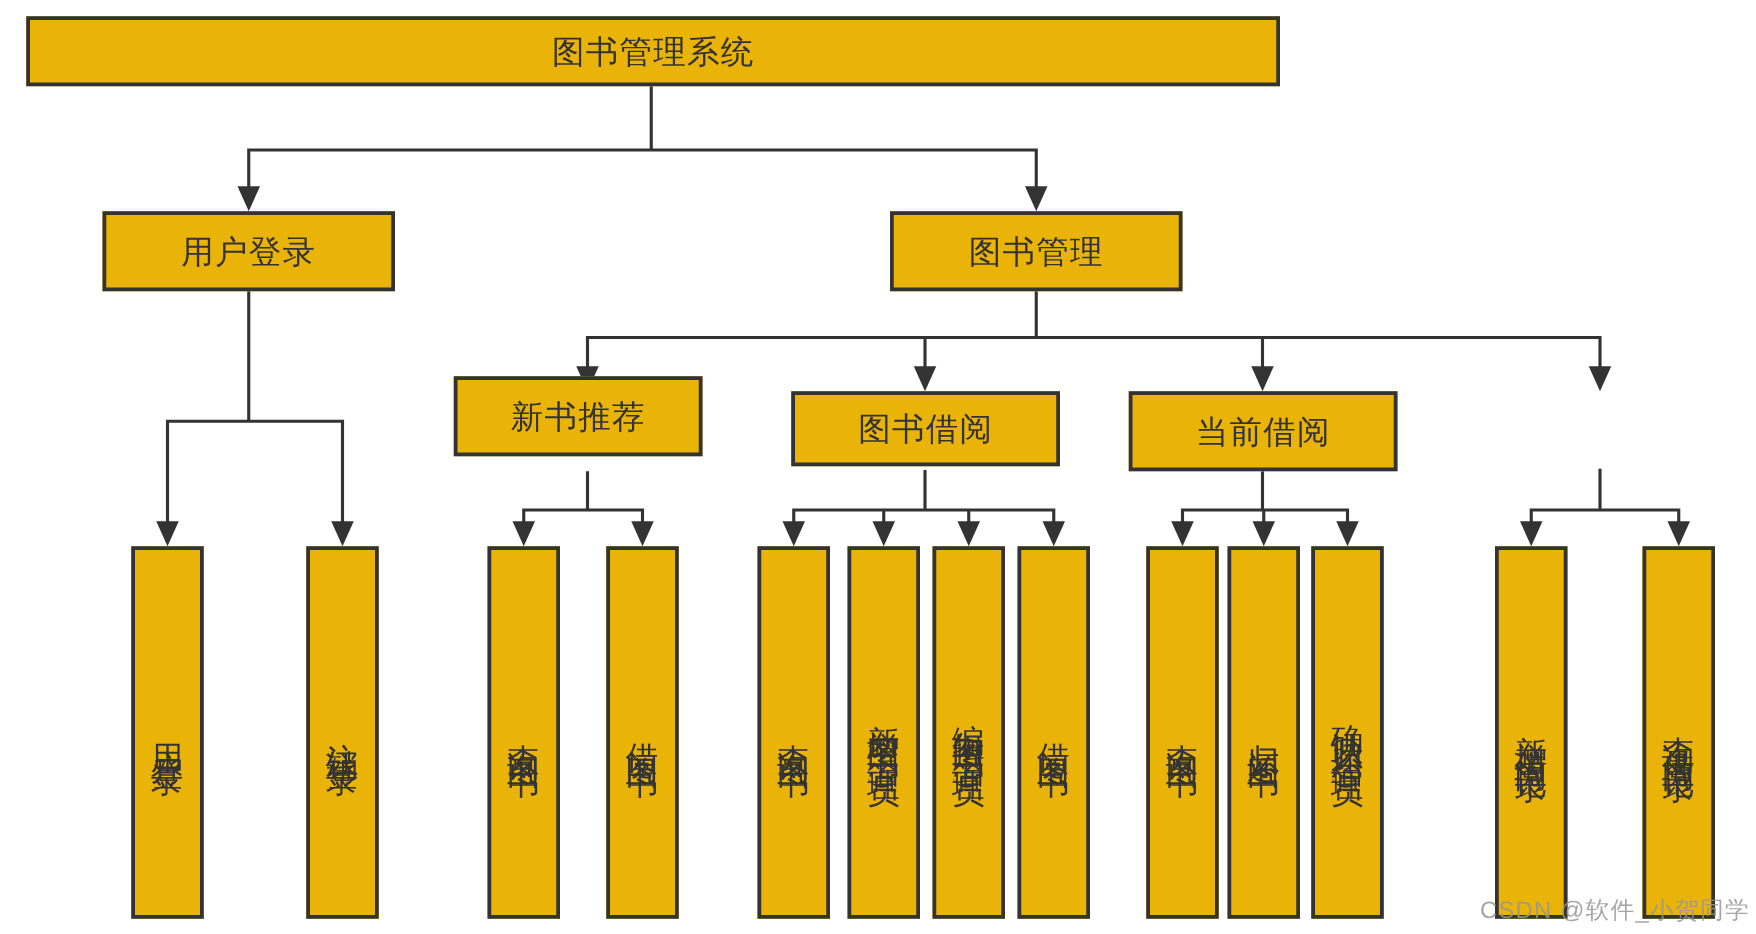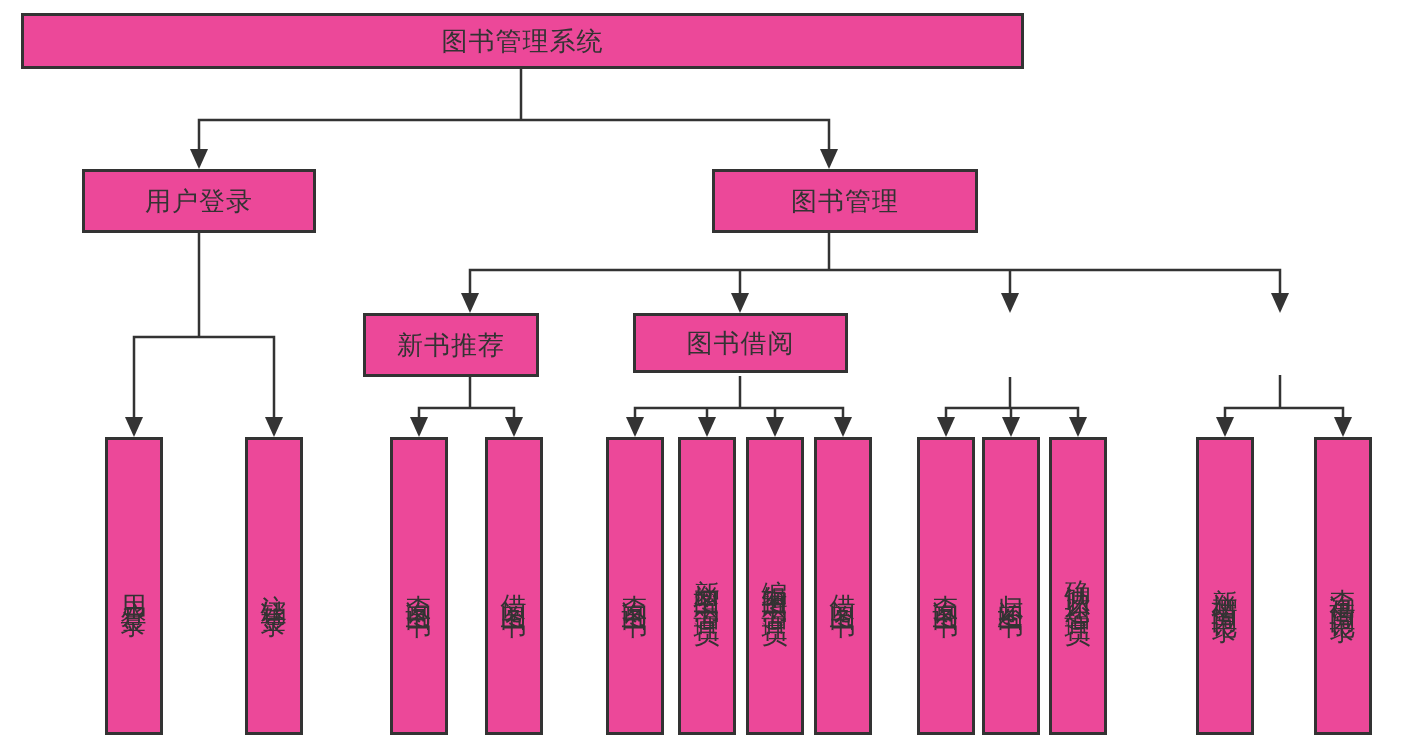--- a/index.html
+++ b/index.html
@@ -13,21 +13,21 @@
   }
   svg.connectors {
     position: absolute;
     left: 0; top: 0;
     width: 1405px; height: 747px;
   }
   .node {
     position: absolute;
     box-sizing: border-box;
     border: 3px solid #333333;
-    background: #ec4899;
+    background: #eab308;
     display: flex;
     align-items: center;
     justify-content: center;
     color: #333333;
   }
   .hlabel {
     font-size: 26px;
     letter-spacing: 1px;
     line-height: 1;
     white-space: nowrap;
@@ -36,22 +36,22 @@
     writing-mode: vertical-rl;
     text-orientation: mixed;
     font-size: 26px;
     line-height: 1;
     letter-spacing: 6px;
     white-space: nowrap;
   }
   
   .n-root   { left: 21px;   top: 13px;  width: 1003px; height: 56px; }
   .n-ul     { left: 82px;   top: 169px; width: 234px;  height: 64px; }
-  .n-bm     { left: 712px;  top: 169px; width: 266px;  height: 64px; }
-  .n-nbr    { left: 363px;  top: 313px; width: 176px;  height: 64px; }
+  .n-bm     { left: 712px;  top: 169px; width: 234px;  height: 64px; }
+  .n-nbr    { left: 363px;  top: 301px; width: 199px;  height: 64px; }
   .n-bb     { left: 633px;  top: 313px; width: 215px;  height: 60px; }
   .n-cb     { left: 903px;  top: 313px; width: 215px;  height: 64px; }
   .n-br     { left: 1172px; top: 313px; width: 215px;  height: 64px; }
   .leaf     { top: 437px; width: 58px; height: 298px; }
   .lf-1  { left: 105px; }
   .lf-2  { left: 245px; }
   .lf-3  { left: 390px; }
   .lf-4  { left: 485px; }
   .lf-5  { left: 606px; }
   .lf-6  { left: 678px; }
@@ -138,20 +138,23 @@
   <div class="node n-bm">
     <span class="hlabel">图书管理</span>
   </div>
 
   <div class="node n-nbr">
     <span class="hlabel">新书推荐</span>
   </div>
   <div class="node n-bb">
     <span class="hlabel">图书借阅</span>
   </div>
+  <div class="node n-cb">
+    <span class="hlabel">当前借阅</span>
+  </div>
 
   <div class="node leaf lf-1">
     <span class="vlabel">用户登录</span>
   </div>
   <div class="node leaf lf-2">
     <span class="vlabel">注销登录</span>
   </div>
 
   <div class="node leaf lf-3">
     <span class="vlabel">查询图书</span>
@@ -183,14 +186,15 @@
     <span class="vlabel">确认归还（管理员）</span>
   </div>
 
   <div class="node leaf lf-12">
     <span class="vlabel">新增借阅记录</span>
   </div>
   <div class="node leaf lf-13">
     <span class="vlabel">查询借阅记录</span>
   </div>
 
+  <div class="watermark">CSDN @软件_小贺同学</div>
 
 </div>
 
 </body></html>

